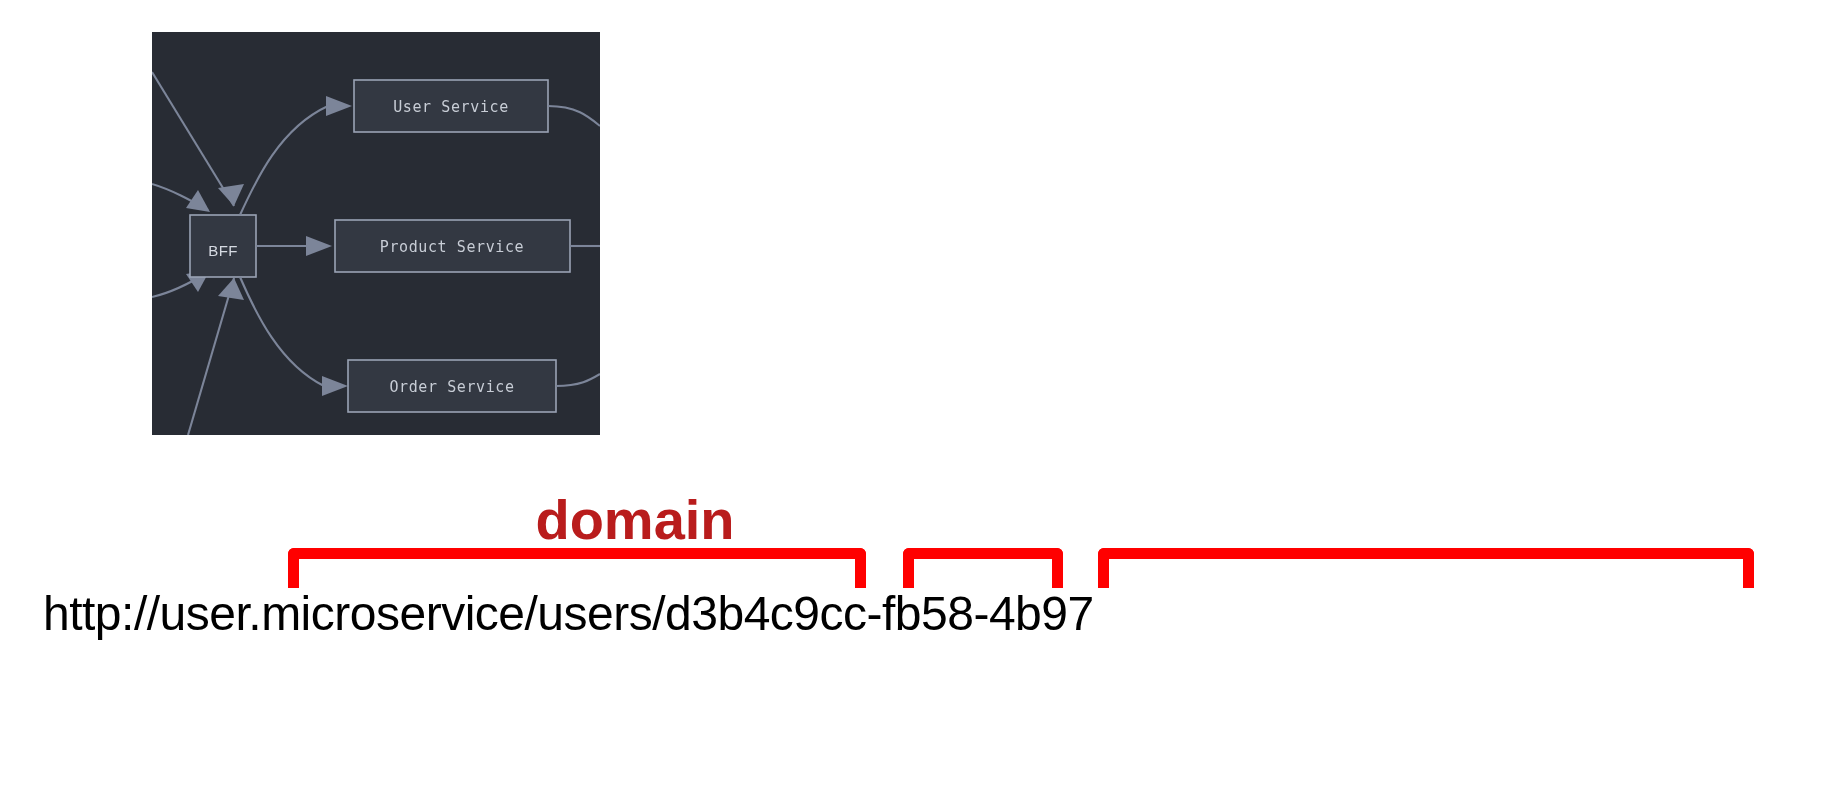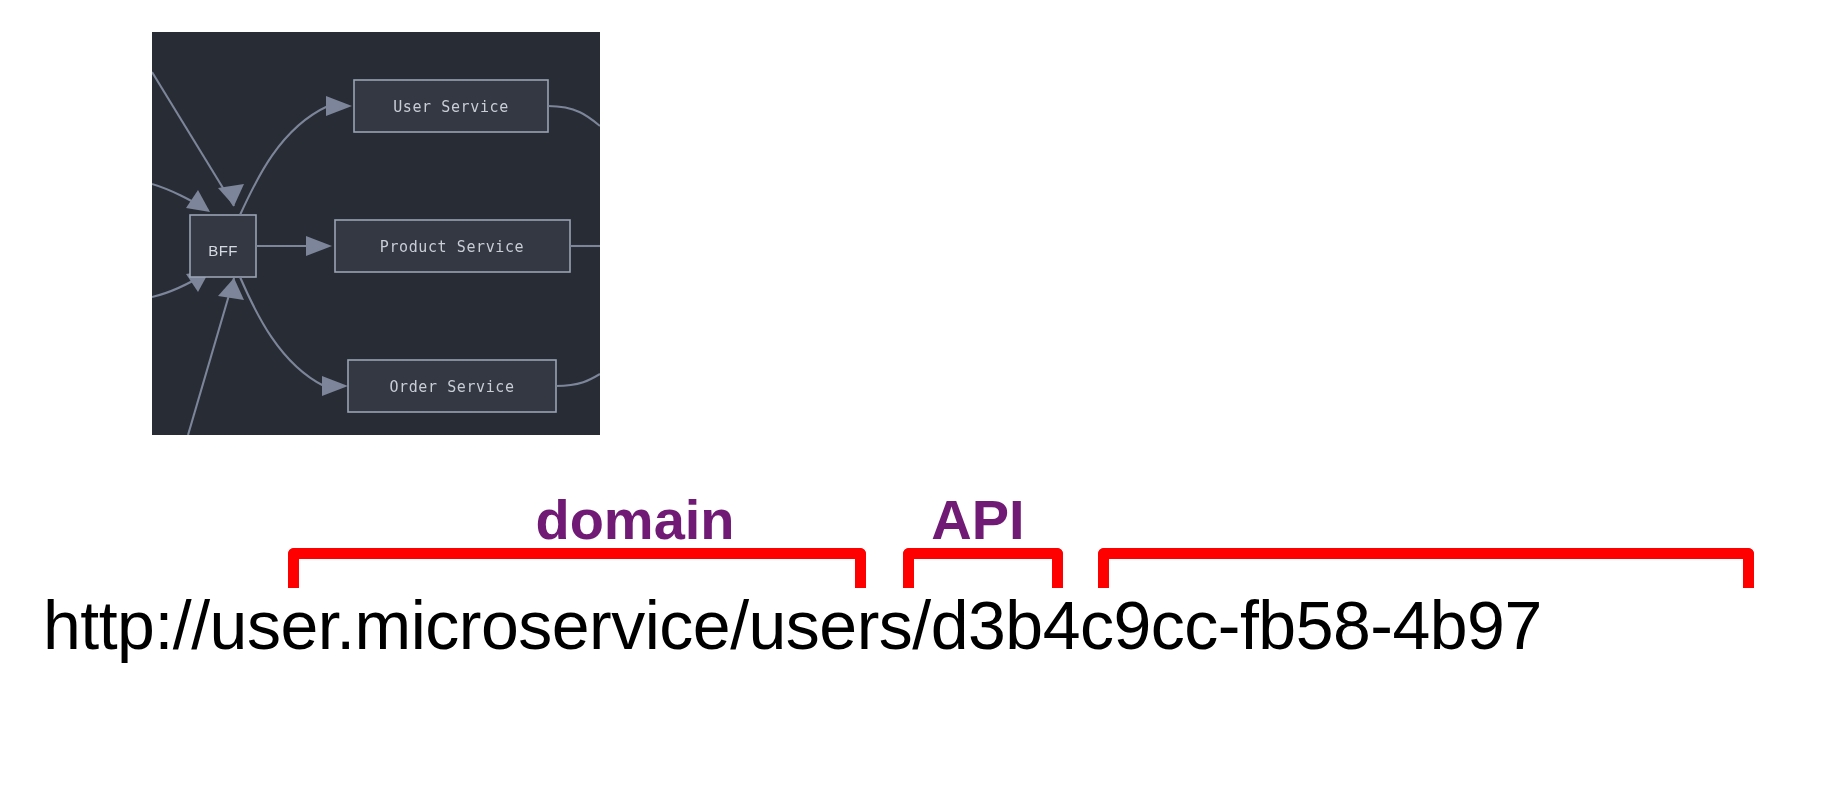--- a/index.html
+++ b/index.html
@@ -62,21 +62,21 @@
     left: 0;
     top: 470px;
     width: 1828px;
     height: 330px;
   }
   .seg-label {
     position: absolute;
     font-family: "Liberation Sans", sans-serif;
     font-weight: bold;
     font-size: 56px;
-    color: #701a75;
+    color: #b91c1c;
     line-height: 1;
     white-space: nowrap;
     text-align: center;
   }
   .brace {
     position: absolute;
     height: 40px;
   }
   .brace .bar {
     position: absolute;
@@ -96,21 +96,21 @@
     background: #ff0000;
   }
   .brace .stub.left  { left: 0; border-top-left-radius: 6px; }
   .brace .stub.right { right: 0; border-top-right-radius: 6px; }
 
   #url-text {
     position: absolute;
     left: 43px;
     top: 116px;
     font-family: "Liberation Sans", sans-serif;
-    font-size: 68px;
+    font-size: 48px;
     color: #000000;
     white-space: nowrap;
     line-height: 1.15;
     letter-spacing: -0.5px;
   }
 </style>
 </head>
 <body>
 
 <div id="diagram-panel">
@@ -167,21 +167,20 @@
       <path class="edge" d="M 396 74 C 424 74, 436 84, 448 94"></path>
       <path class="edge" d="M 418 214 L 448 214"></path>
       <path class="edge" d="M 404 354 C 428 354, 438 348, 448 342"></path>
     </g>
   </svg>
 </div>
 
 <div id="url-block">
 
   <div class="seg-label" style="left:507px; top:22px; width:256px;">domain</div>
-  <div class="seg-label" style="left:922px; top:22px; width:112px;">API</div>
 
   <div class="brace" style="left:288px; top:78px; width:578px;">
     <div class="bar"></div>
     <div class="stub left"></div>
     <div class="stub right"></div>
   </div>
 
   <div class="brace" style="left:903px; top:78px; width:160px;">
     <div class="bar"></div>
     <div class="stub left"></div>

